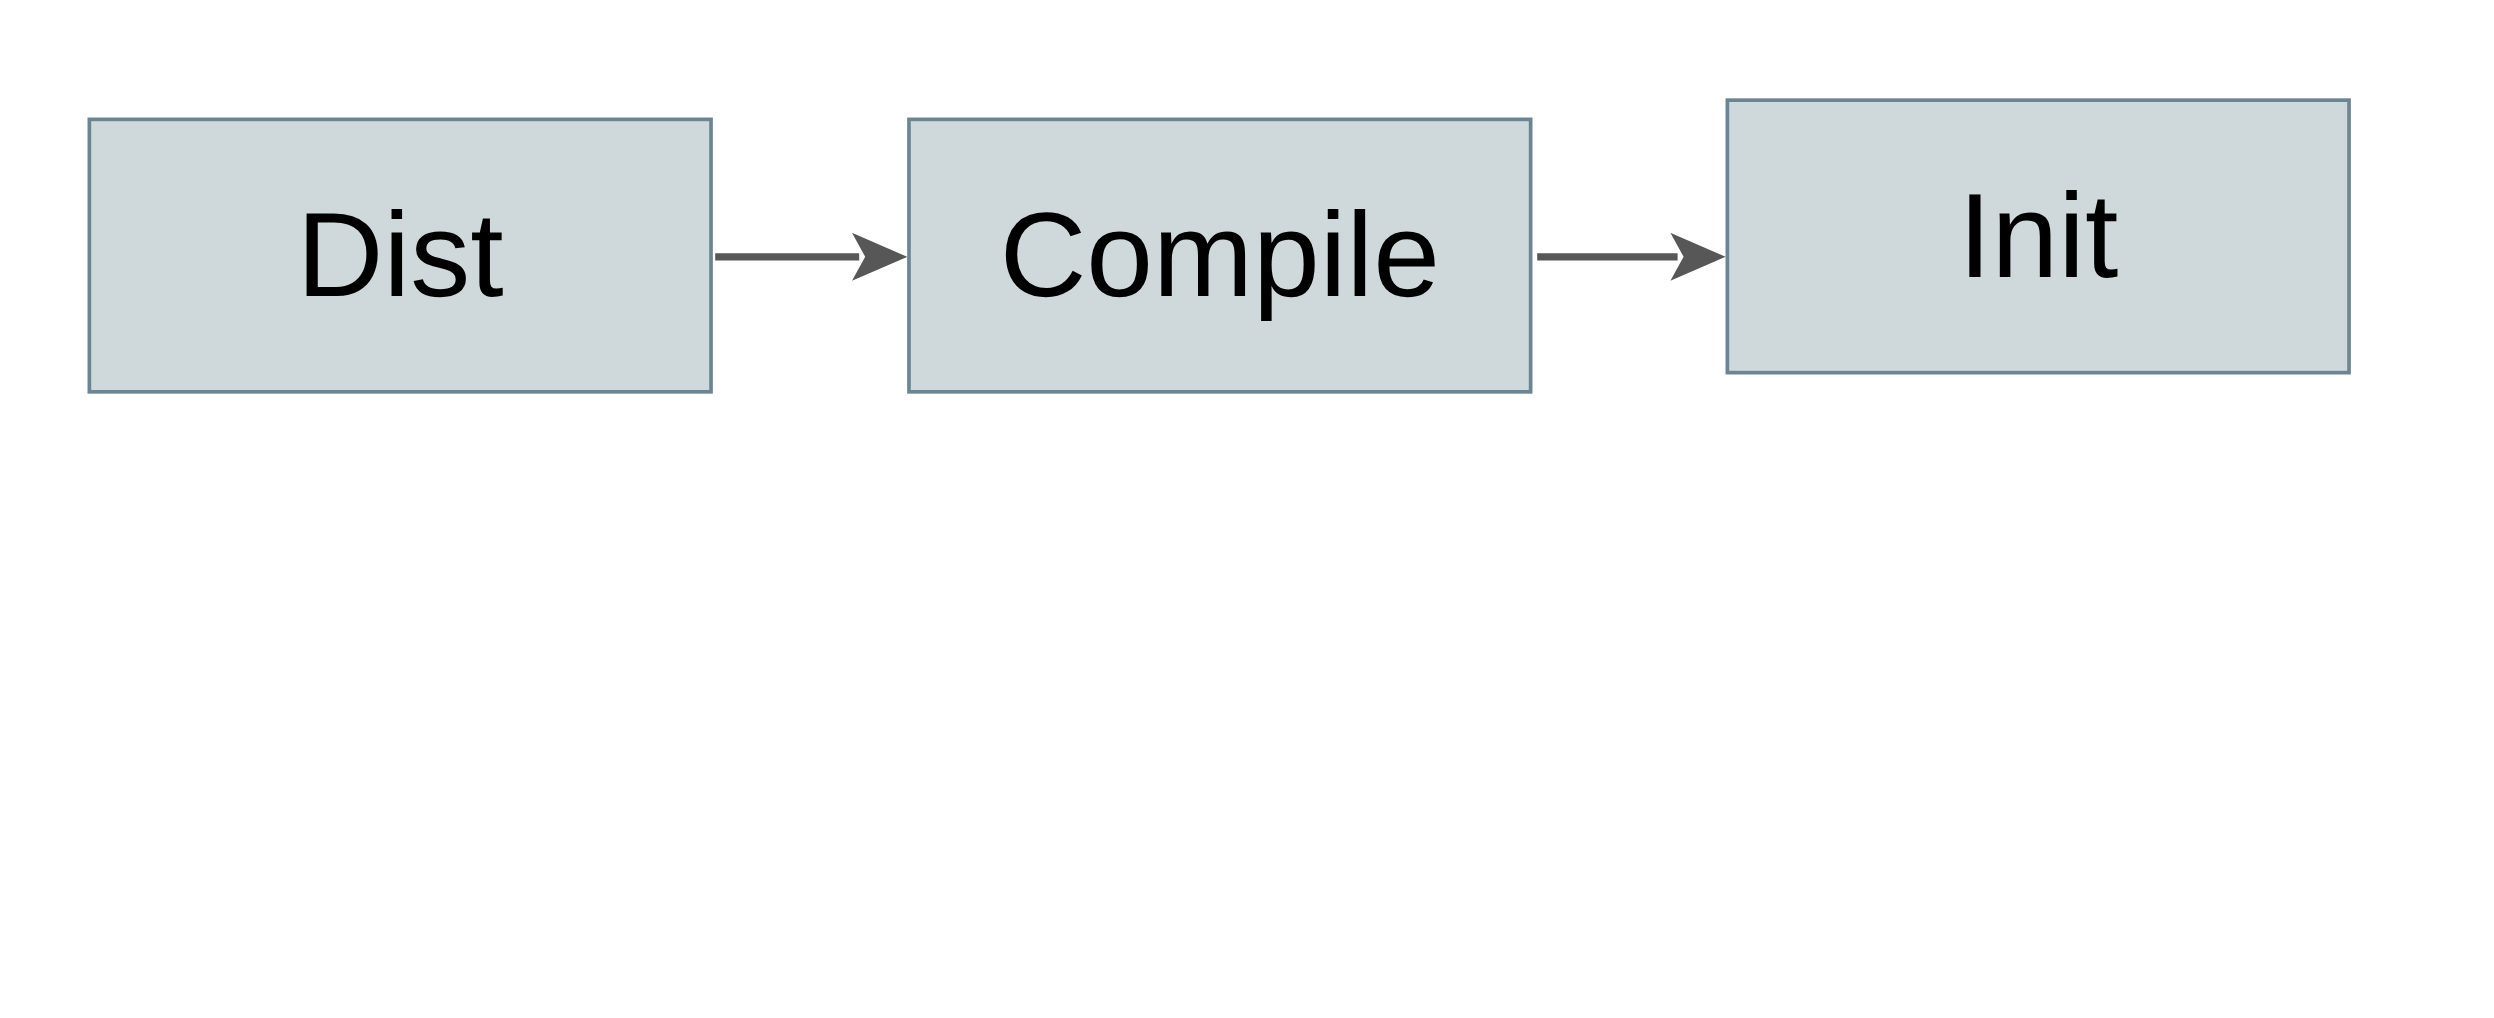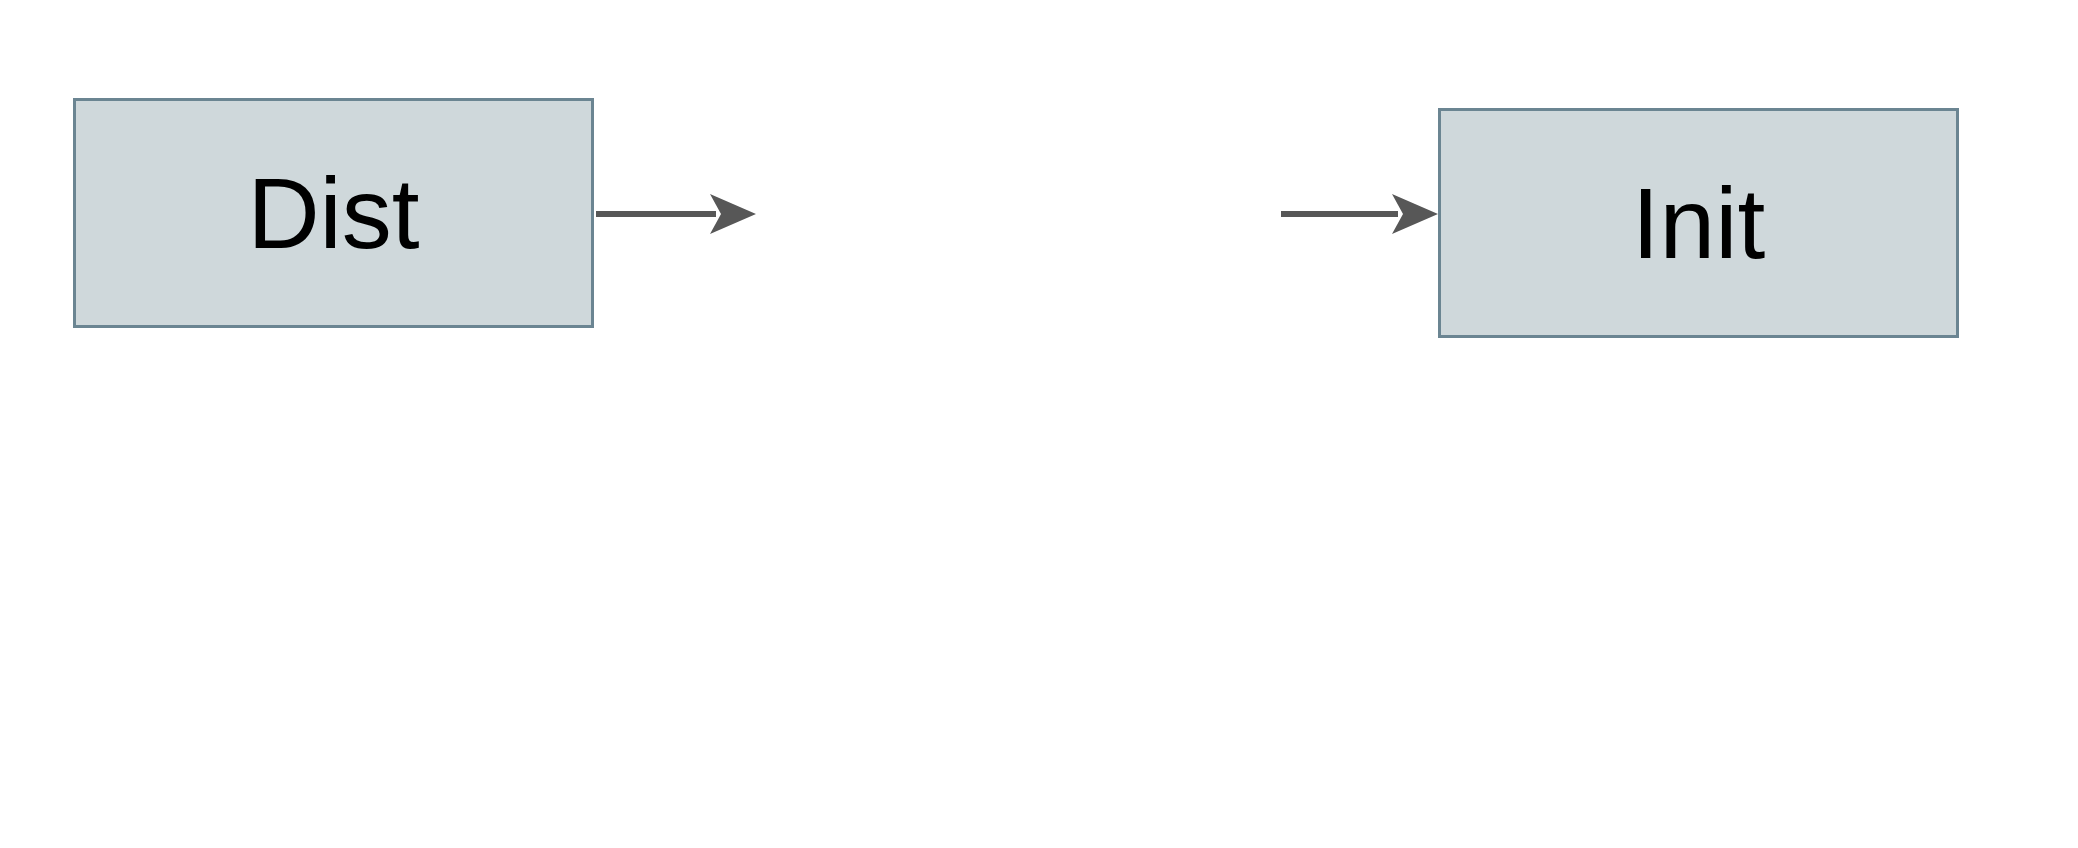--- a/index.html
+++ b/index.html
@@ -45,22 +45,25 @@
 </style>
 </head>
 <body>
 
 <div class="canvas">
 
   <div class="node" style="left: 73px; top: 98px; width: 521px; height: 230px;">
     <span class="node-label">Dist</span>
   </div>
 
+  <div class="node" style="left: 756px; top: 98px; width: 521px; height: 230px;">
+    <span class="node-label">Compile</span>
+  </div>
 
-  <div class="node" style="left: 1438px; top: 108px; width: 521px; height: 230px; text-align: right;">
+  <div class="node" style="left: 1438px; top: 82px; width: 521px; height: 230px; text-align: right;">
     <span class="node-label">Init</span>
   </div>
 
 
   <svg class="edges-layer" width="2078" height="848" viewBox="0 0 2078 848" xmlns="http://www.w3.org/2000/svg">
     <defs>
       <marker id="arrowhead" viewBox="0 0 46 40" refX="6" refY="20" markerWidth="46" markerHeight="40" markerUnits="userSpaceOnUse" orient="auto">
         <path d="M0,0 L46,20 L0,40 L11,20 Z" fill="#575757"></path>
       </marker>
     </defs>

